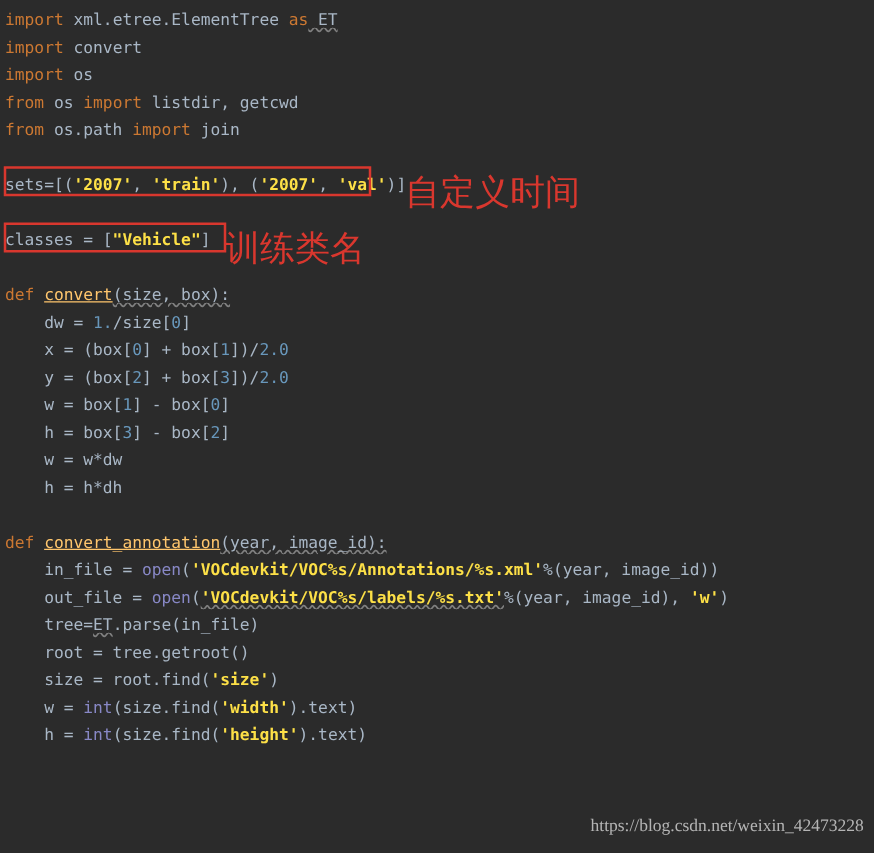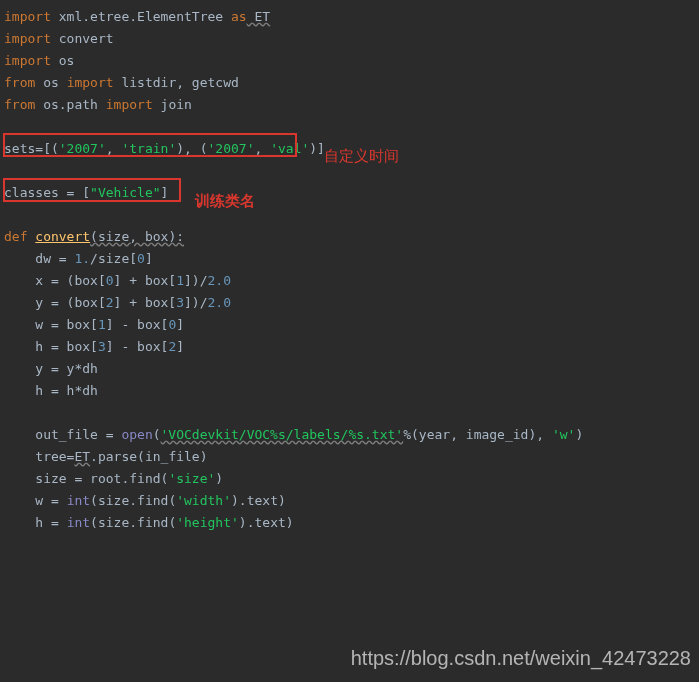--- a/index.html
+++ b/index.html
@@ -13,47 +13,46 @@
   overflow: hidden;
   position: relative;
 }
 .editor {
   padding: 6px 4px;
   line-height: 22px;
   position: relative;
 }
 .line { white-space: pre; height: 22px; }
 .kw { color: #cc7832; margin-top: 44px; }
-.str { color: #22c55e; }
+.str { color: #fde047; font-weight: bold; }
 .num { color: #6897bb; }
 .func { color: #ffc66d; }
 .builtin { color: #8888c6; }
 .underline { text-decoration: underline; text-decoration-color: #808080; text-decoration-style: wavy; }
 .underline2 { text-decoration: underline; text-decoration-color: #ffc66d; }
 .red-box {
   position: absolute;
   border: 2px solid #d9372e;
   background: transparent;
   pointer-events: none;
 }
 .annotation {
   position: absolute;
   color: #d9372e;
   font-family: 'Microsoft YaHei', sans-serif;
-  font-size: 15px;
+  font-size: 28px;
   pointer-events: none;
-  margin-top: 12px;
 }
 .watermark {
   position: absolute;
   right: 8px;
   bottom: 12px;
   color: #cccccc;
-  font-family: Liberation Sans, sans-serif;
-  font-size: 20px;
+  font-family: Liberation Serif, serif;
+  font-size: 14px;
   opacity: 0.85;
 }
 </style>
 </head>
 <body>
 
 <div class="editor">
 <div class="line"><span class="kw">import</span><span> xml.etree.ElementTree </span><span class="kw">as</span><span class="underline"> ET</span></div>
 <div class="line"><span class="kw">import</span><span> convert</span></div>
 <div class="line"><span class="kw">import</span><span> os</span></div>
@@ -63,29 +62,32 @@
 <div class="line"><span>sets=[(</span><span class="str">'2007'</span><span>, </span><span class="str">'train'</span><span>), (</span><span class="str">'2007'</span><span>, </span><span class="str">'val'</span><span>)]</span></div>
 <div class="line"></div>
 <div class="line"><span>classes = [</span><span class="str">"Vehicle"</span><span>]</span></div>
 <div class="line"></div>
 <div class="line"><span class="kw">def </span><span class="func underline2">convert</span><span class="underline">(size, box):</span></div>
 <div class="line"><span>    dw = </span><span class="num">1.</span><span>/size[</span><span class="num">0</span><span>]</span></div>
 <div class="line"><span>    x = (box[</span><span class="num">0</span><span>] + box[</span><span class="num">1</span><span>])/</span><span class="num">2.0</span></div>
 <div class="line"><span>    y = (box[</span><span class="num">2</span><span>] + box[</span><span class="num">3</span><span>])/</span><span class="num">2.0</span></div>
 <div class="line"><span>    w = box[</span><span class="num">1</span><span>] - box[</span><span class="num">0</span><span>]</span></div>
 <div class="line"><span>    h = box[</span><span class="num">3</span><span>] - box[</span><span class="num">2</span><span>]</span></div>
-<div class="line"><span>    y = y*dh</span></div>
+<div class="line"><span>    w = w*dw</span></div>
 <div class="line"><span>    h = h*dh</span></div>
 <div class="line"></div>
+<div class="line"><span class="kw">def </span><span class="func underline2">convert_annotation</span><span class="underline">(year, image_id):</span></div>
+<div class="line"><span>    in_file = </span><span class="builtin">open</span><span>(</span><span class="str">'VOCdevkit/VOC%s/Annotations/%s.xml'</span><span>%(year, image_id))</span></div>
 <div class="line"><span>    out_file = </span><span class="builtin">open</span><span>(</span><span class="str underline">'VOCdevkit/VOC%s/labels/%s.txt'</span><span>%(year, image_id), </span><span class="str">'w'</span><span>)</span></div>
 <div class="line"><span>    tree=</span><span class="underline">ET</span><span>.parse(in_file)</span></div>
+<div class="line"><span>    root = tree.getroot()</span></div>
 <div class="line"><span>    size = root.find(</span><span class="str">'size'</span><span>)</span></div>
 <div class="line"><span>    w = </span><span class="builtin">int</span><span>(size.find(</span><span class="str">'width'</span><span>).text)</span></div>
 <div class="line"><span>    h = </span><span class="builtin">int</span><span>(size.find(</span><span class="str">'height'</span><span>).text)</span></div>
 </div>
 
 <div class="red-box" style="left:3px; top:133px; width:294px; height:24px;"></div>
 <div class="annotation" style="left:324px; top:135px;">自定义时间</div>
 
 <div class="red-box" style="left:3px; top:178px; width:178px; height:24px;"></div>
-<div class="annotation" style="left:195px; top:180px;font-weight:bold;">训练类名</div>
+<div class="annotation" style="left:180px; top:180px;">训练类名</div>
 
 <div class="watermark">https://blog.csdn.net/weixin_42473228</div>
 
 </body></html>

